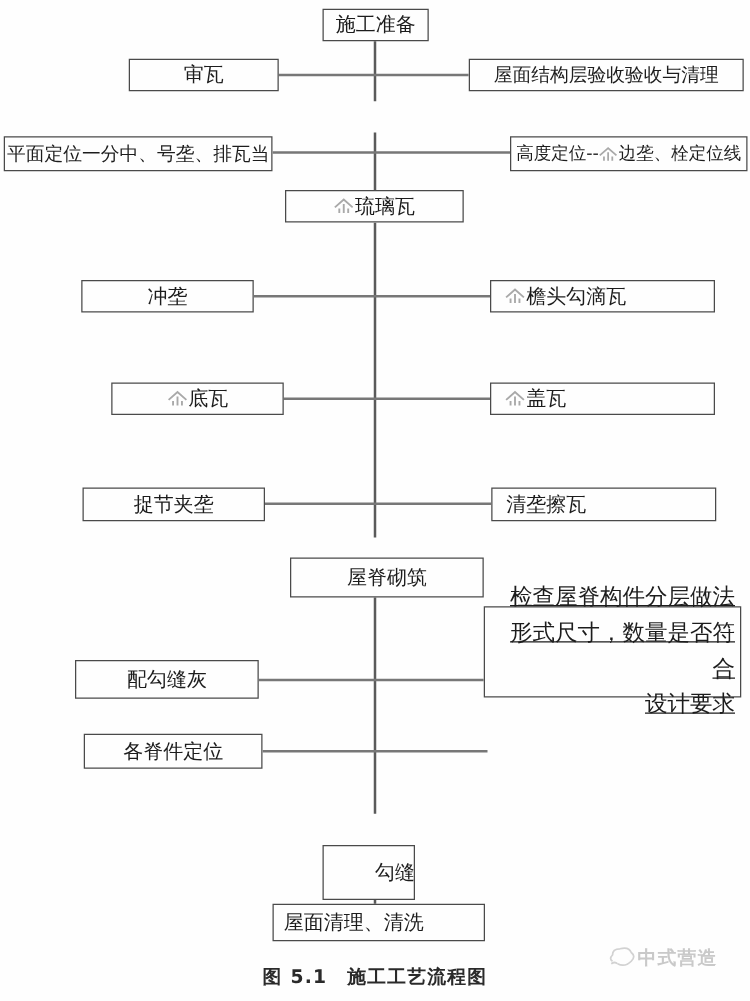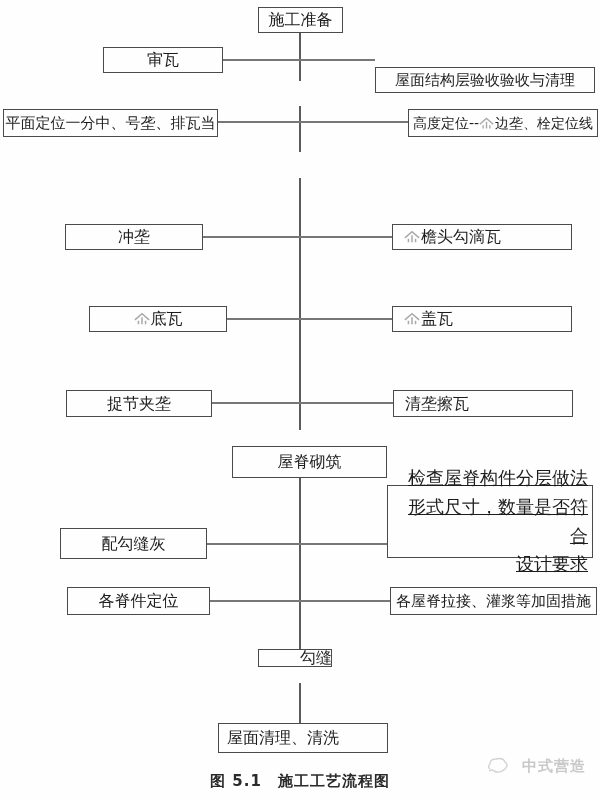--- a/index.html
+++ b/index.html
@@ -20,21 +20,21 @@
     padding-left:9px;padding-right:4px;font-size:18px;line-height:1.6;text-decoration:underline;
   }
   .hline{position:absolute;height:2px;background:#777777;}
   .vline{position:absolute;width:2px;background:#5a5a5a;}
   .house{display:inline-flex;align-items:flex-end;margin-right:1px;}
   #caption{
     position:absolute;left:0;top:772px;width:600px;text-align:center;
     font-size:15px;font-weight:bold;color:#2a2a2a;letter-spacing:1px;
   }
   #watermark{
-    position:absolute;left:486px;top:756px;display:flex;align-items:center;gap:12px;
+    position:absolute;left:486px;top:756px;display:flex;align-items:center;gap:0;
     color:#c9c9c9;font-size:15px;font-weight:bold;letter-spacing:1px;
   }
 </style>
 </head>
 <body>
 
 <div id="stage">
 
   <div class="vline" style="left:299px;top:32px;height:49px;"></div>
   <div class="vline" style="left:299px;top:106px;height:46px;"></div>
@@ -51,39 +51,47 @@
   <div class="hline" style="left:210px;top:600px;width:180px;"></div>
 
   <div class="node" style="left:258px;top:7px;width:85px;height:26px;justify-content:center;">
     <span>施工准备</span>
   </div>
 
   <div class="node" style="left:103px;top:47px;width:120px;height:26px;">
     <span>审瓦</span>
   </div>
 
-  <div class="node mid" style="left:375px;top:47px;width:220px;height:26px;margin-top:20px;">
+  <div class="node mid" style="left:375px;top:47px;width:220px;height:26px;">
     <span>屋面结构层验收验收与清理</span>
   </div>
 
 
   <div class="node mid" style="left:3px;top:109px;width:215px;height:28px;">
     <span>平面定位一分中、号垄、排瓦当</span>
   </div>
 
   <div class="node small" style="left:408px;top:109px;width:190px;height:28px;">
     <span>高度定位--</span>
     <span class="house">
       <svg width="15" height="13" viewBox="0 0 18 14">
           <path d="M1 8 L9 1 L17 8 M5 9 V13 M9 5 V13 M13 9 V13" fill="none" stroke="#a9a9a9" stroke-width="1.7"></path>
         </svg>
     </span>
     <span>边垄、栓定位线</span>
   </div>
 
+  <div class="node" style="left:228px;top:152px;width:143px;height:26px;">
+    <span class="house">
+      <svg width="16" height="14" viewBox="0 0 18 14">
+          <path d="M1 8 L9 1 L17 8 M5 9 V13 M9 5 V13 M13 9 V13" fill="none" stroke="#a9a9a9" stroke-width="1.7"></path>
+        </svg>
+    </span>
+    <span>琉璃瓦</span>
+  </div>
 
   <div class="node" style="left:65px;top:224px;width:138px;height:26px;">
     <span>冲垄</span>
   </div>
 
   <div class="node left" style="left:392px;top:224px;width:180px;height:26px;">
     <span class="house">
       <svg width="16" height="14" viewBox="0 0 18 14">
           <path d="M1 8 L9 1 L17 8 M5 9 V13 M9 5 V13 M13 9 V13" fill="none" stroke="#a9a9a9" stroke-width="1.7"></path>
         </svg>
@@ -128,25 +136,22 @@
   </div>
 
   <div class="node" style="left:60px;top:528px;width:147px;height:31px;">
     <span>配勾缝灰</span>
   </div>
 
   <div class="node" style="left:67px;top:587px;width:143px;height:28px;">
     <span>各脊件定位</span>
   </div>
 
-  <div class="node mid" style="left:390px;top:587px;width:207px;height:28px;">
-    <span>各屋脊拉接、灌浆等加固措施</span>
-  </div>
 
-  <div class="node" style="left:258px;top:649px;width:74px;height:18px;padding-left:42px;">
+  <div class="node" style="left:258px;top:676px;width:74px;height:44px;padding-left:42px;">
     <span>勾缝</span>
   </div>
 
   <div class="node left" style="left:218px;top:723px;width:170px;height:30px;padding-left:8px;">
     <span>屋面清理、清洗</span>
   </div>
 
   <div id="caption">图 5.1　施工工艺流程图</div>
 
   <div id="watermark">

